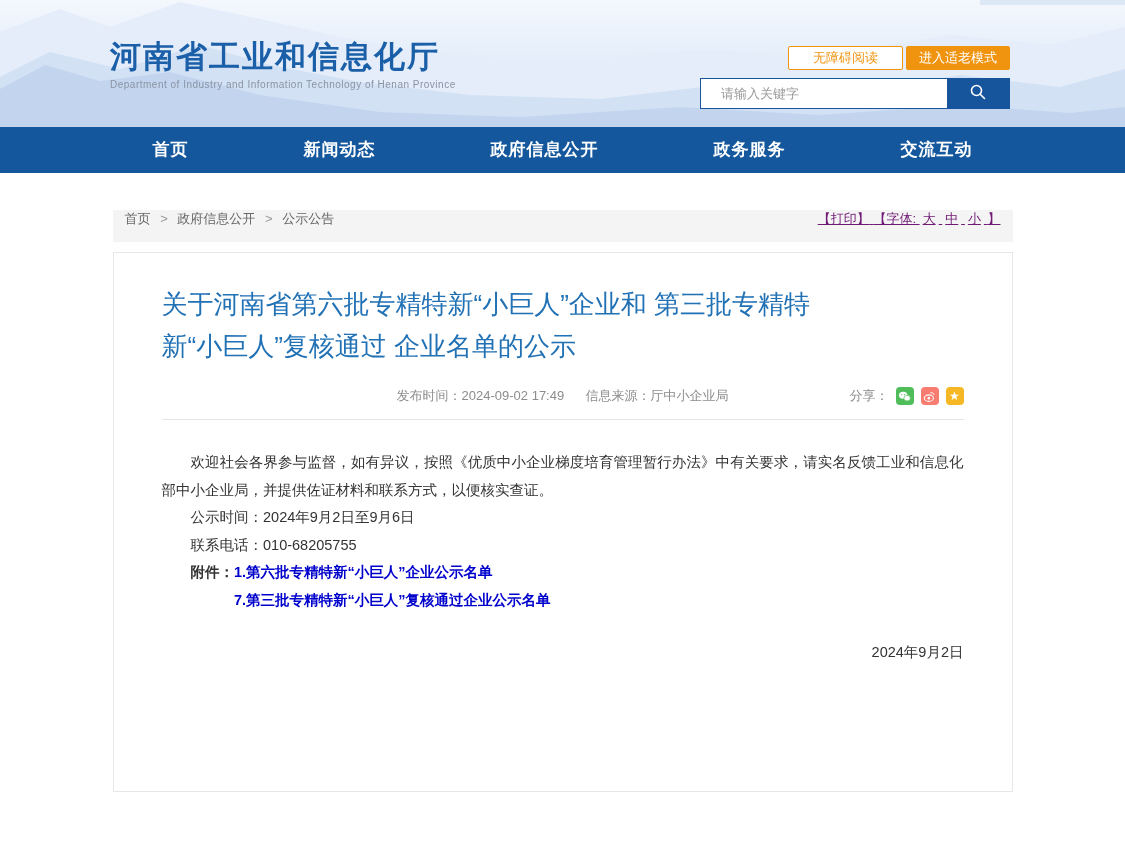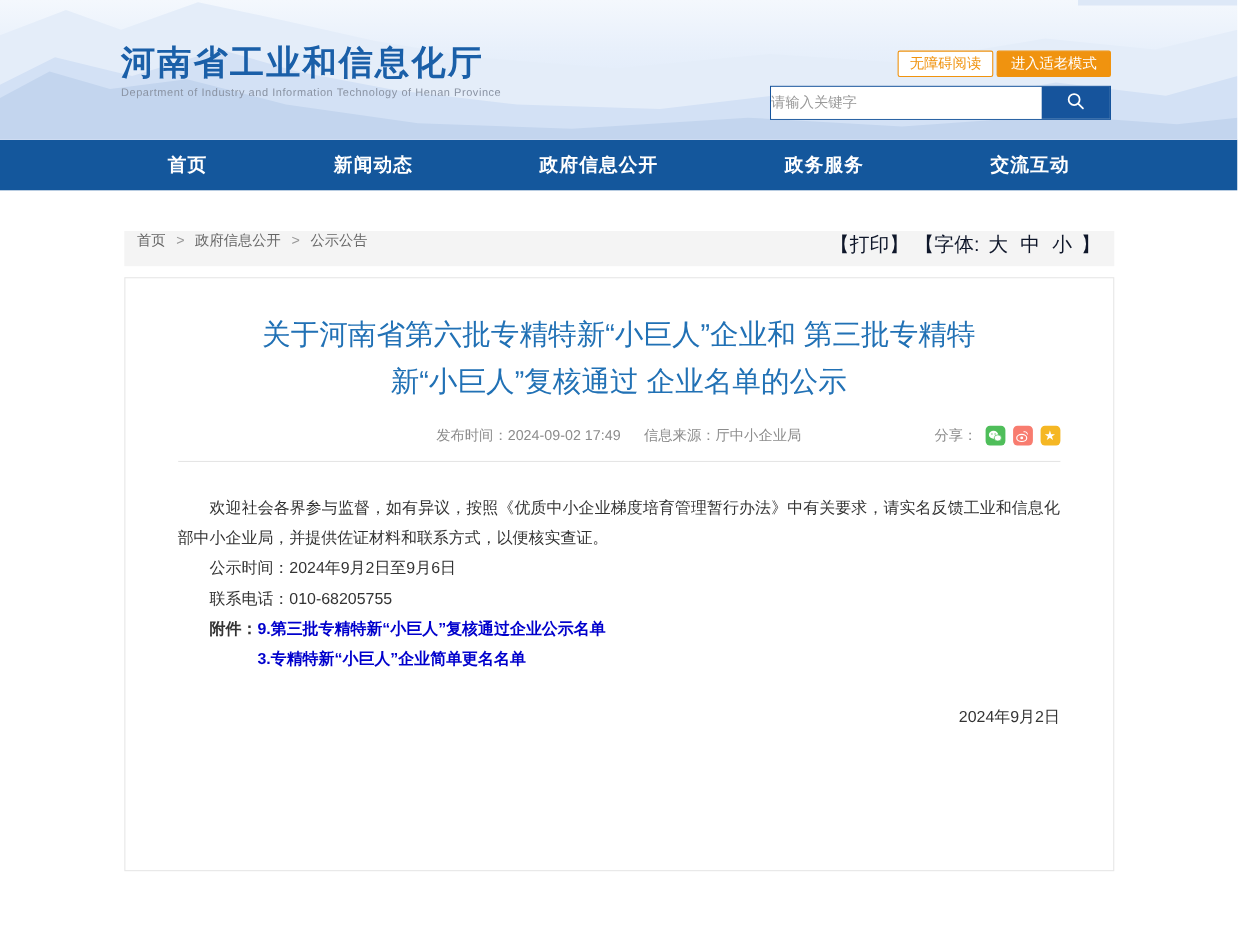--- a/index.html
+++ b/index.html
@@ -20,32 +20,32 @@
   .site-name {
     color:#1a5fa8; font-size:31px; font-weight:bold; letter-spacing:2px; line-height:34px;
   }
   .site-name-en {
     color:#8a93a3; font-size:10px; letter-spacing:0.5px; margin-top:5px;
   }
   .header-right { position:absolute; right:115px; top:46px; z-index:3; width:310px; }
   .mode-buttons { display:flex; justify-content:flex-end; gap:3px; }
   .btn-accessibility {
     background:#fff; border:1px solid #f0930f; color:#f0930f;
-    font-size:13px; padding:3px 10px; border-radius:2px; cursor:pointer; line-height:16px;
+    font-size:13px; padding:3px 24px; border-radius:2px; cursor:pointer; line-height:16px;
   }
   .btn-elder {
     background:#f0930f; border:1px solid #f0930f; color:#fff;
     font-size:13px; padding:3px 12px; border-radius:2px; cursor:pointer; line-height:16px;
   }
   .search-row {
     margin-top:8px; display:flex; height:31px; border:1px solid #16549c; background:#fff;
   }
   .search-input {
-    flex:1; border:none; outline:none; font-size:13px; padding:0 0; color:#0f766e;
-    font-family:Liberation Mono, monospace;
+    flex:1; border:none; outline:none; font-size:13px; padding:0 20px; color:#0f766e;
+    font-family:Liberation Serif, serif;
   }
   .search-input::placeholder { color:#999; }
   .search-button {
     width:62px; background:#16549c; border:none; cursor:pointer;
     display:flex; align-items:center; justify-content:center;
   }
 
   
   .main-nav {
     width:1125px; height:46px; background:#14579c;
@@ -60,31 +60,31 @@
   }
 
   
   .crumb-bar {
     width:900px; margin:37px auto 0; height:32px; background:#f4f4f4;
     display:flex; justify-content:space-between; padding:0 12px;
   }
   .crumbs { font-size:13px; color:#666; }
   .crumb-link { color:#666; cursor:pointer; }
   .crumb-sep { color:#999; margin:0 6px; }
-  .page-tools { font-size:18px; color:#0f172a; }
+  .page-tools { font-size:13px; color:#701a75;text-decoration:underline; }
   .tool-print { cursor:pointer; }
   .font-size-opt { cursor:pointer; margin:0 3px; }
 
   
   .article-card {
     width:900px; margin:10px auto 0; background:#fff; border:1px solid #e7e7e7;
     padding:30px 48px 60px; min-height:540px;
   }
   .article-title {
-    text-align:center; color:#2171b5; font-size:26px; line-height:42px; font-weight:normal;
+    color:#2171b5; font-size:26px; line-height:42px; font-weight:normal;
   }
   .meta-row {
     position:relative; margin-top:18px; height:22px;
     text-align:center; font-size:13px; color:#8c8c8c; line-height:22px;
   }
   .meta-label { color:#8c8c8c; }
   .share-box {
     position:absolute; right:0; top:0; display:flex; align-items:center; gap:7px;
   }
   .share-label { font-size:13px; color:#8c8c8c; }
@@ -206,20 +206,20 @@
 
   <div class="article-body">
     <p>欢迎社会各界参与监督，如有异议，按照《优质中小企业梯度培育管理暂行办法》中有关要求，请实名反馈工业和信息化部中小企业局，并提供佐证材料和联系方式，以便核实查证。</p>
     <div class="plain-line">公示时间：2024年9月2日至9月6日</div>
     <div class="plain-line">联系电话：010-68205755</div>
 
     <div class="attachments-block">
       <span class="att-indent"></span>
       <span class="att-label">附件：</span>
       <span class="att-links">
-        <a class="att-link">9.第三批专精特新“小巨人”复核通过企业公示名单</a>
-        <a class="att-link">3.专精特新“小巨人”企业简单更名名单</a>
+        <a class="att-link">1.第六批专精特新“小巨人”企业公示名单</a>
+        <a class="att-link">7.第三批专精特新“小巨人”复核通过企业公示名单</a>
       </span>
     </div>
 
     <div class="doc-date">2024年9月2日</div>
   </div>
 </div>
 
 </body></html>

